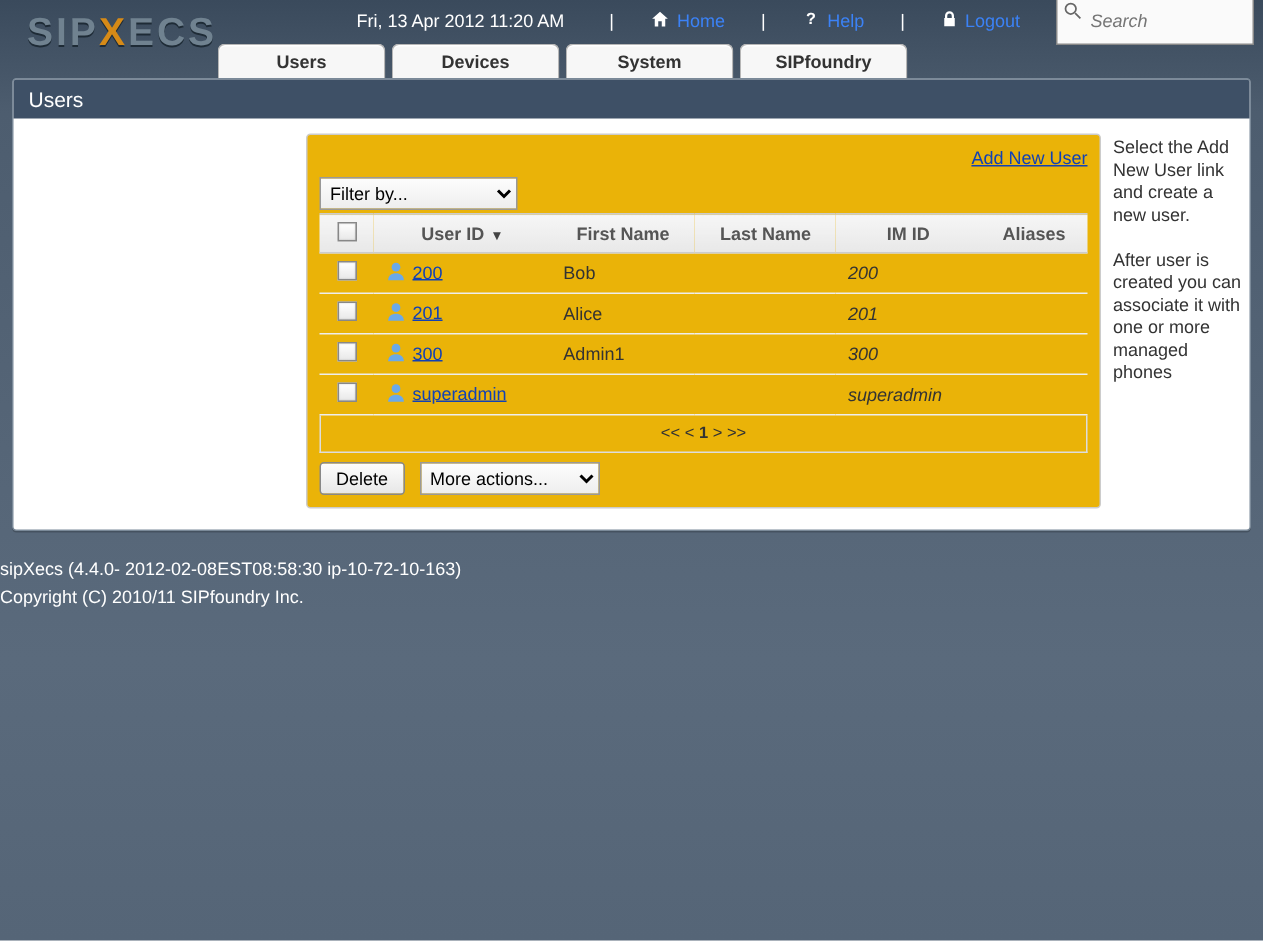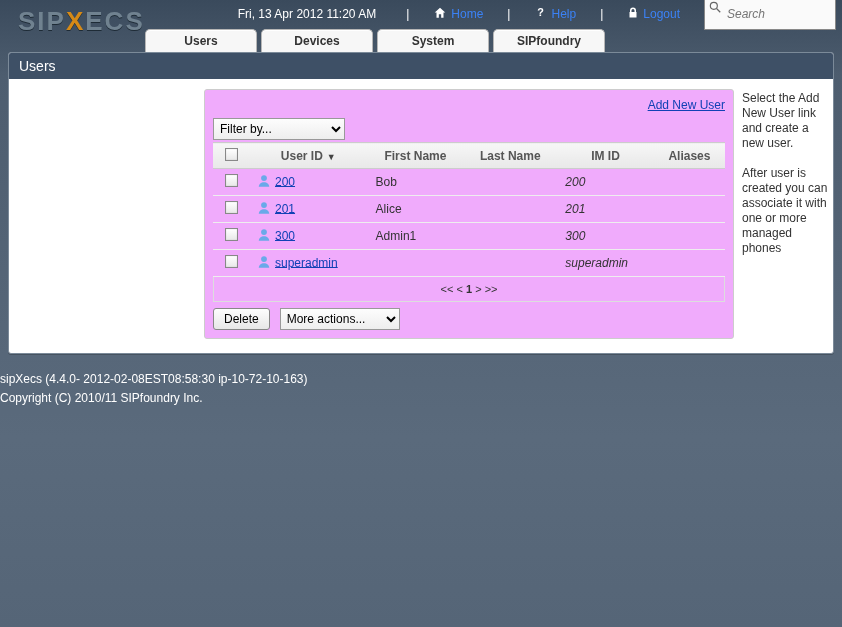--- a/index.html
+++ b/index.html
@@ -102,21 +102,21 @@
     display: flex;
     align-items: flex-start;
   }
   .left-spacer { width: 195px; flex: 0 0 195px; }
   .content-box {
     border: 1px solid #ccc;
     border-radius: 3px;
     margin: 10px 0 14px 0;
     padding: 8px;
     flex: 0 0 530px;
-    background: #f0abfc;
+    background: #eab308;
   }
   .content-top {
     display: flex;
     justify-content: flex-end;
     margin-bottom: 6px;
   }
   a.link { color: #1141b5; text-decoration: underline; cursor: pointer; }
   .filter-select {
     width: 132px;
     height: 22px;

